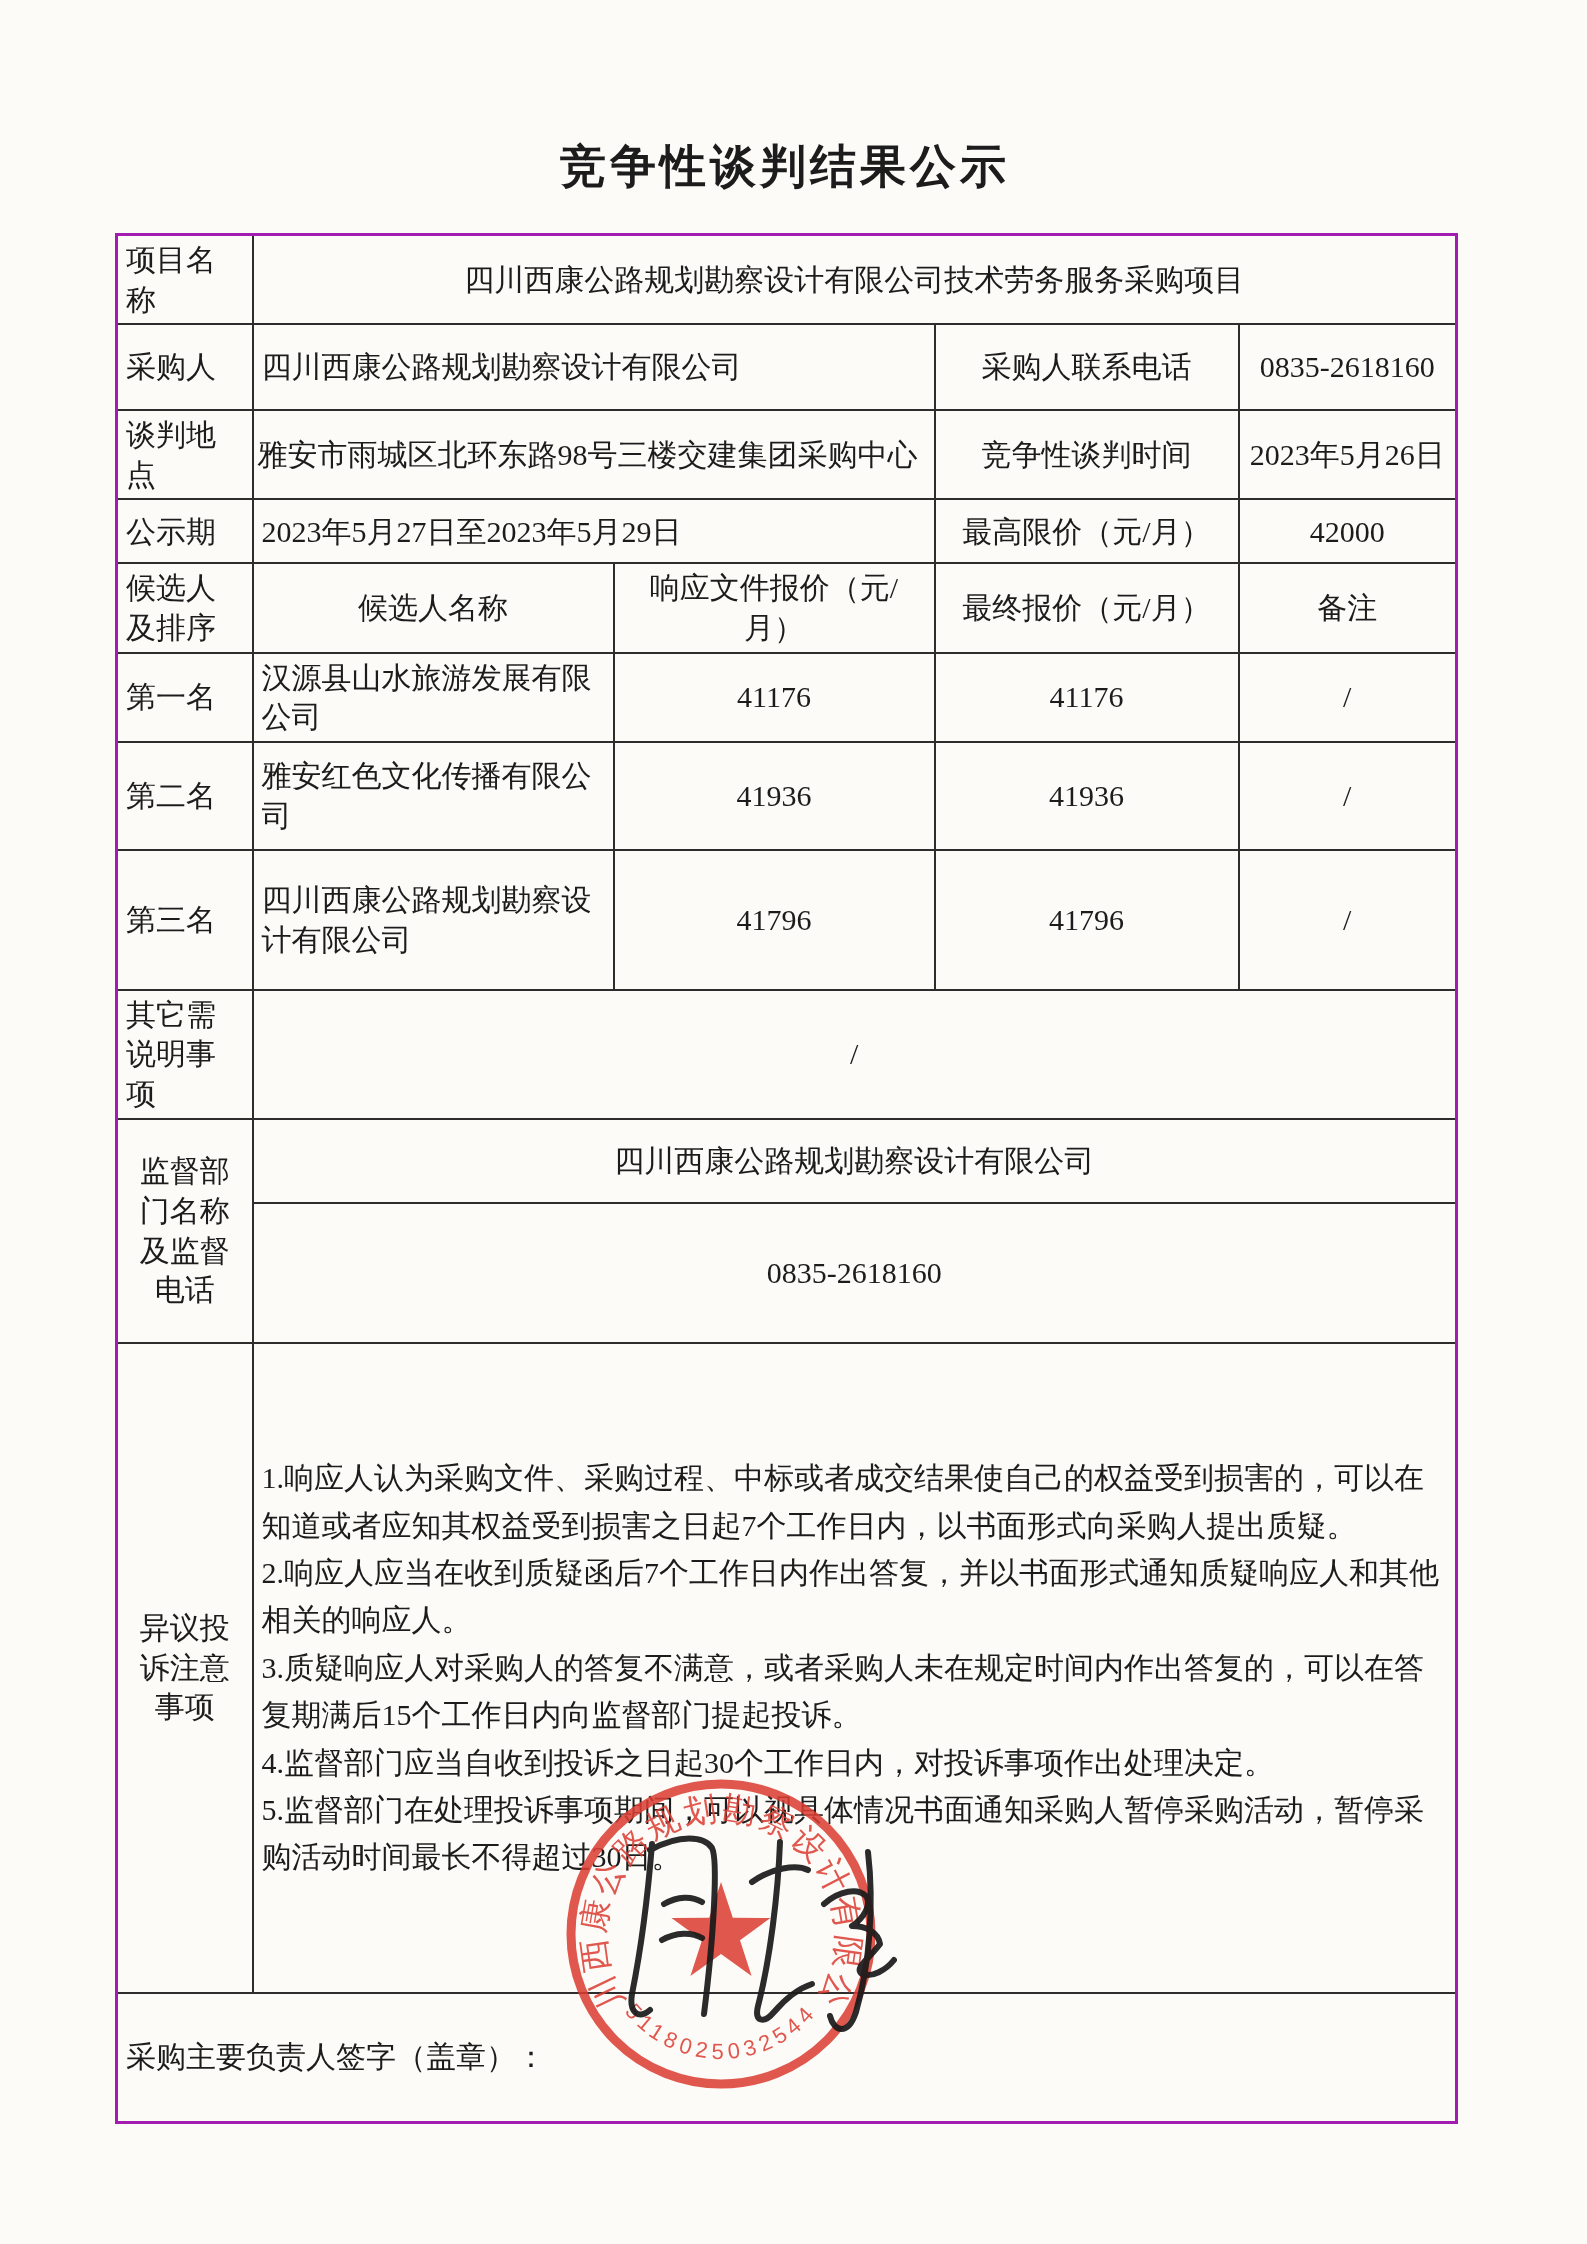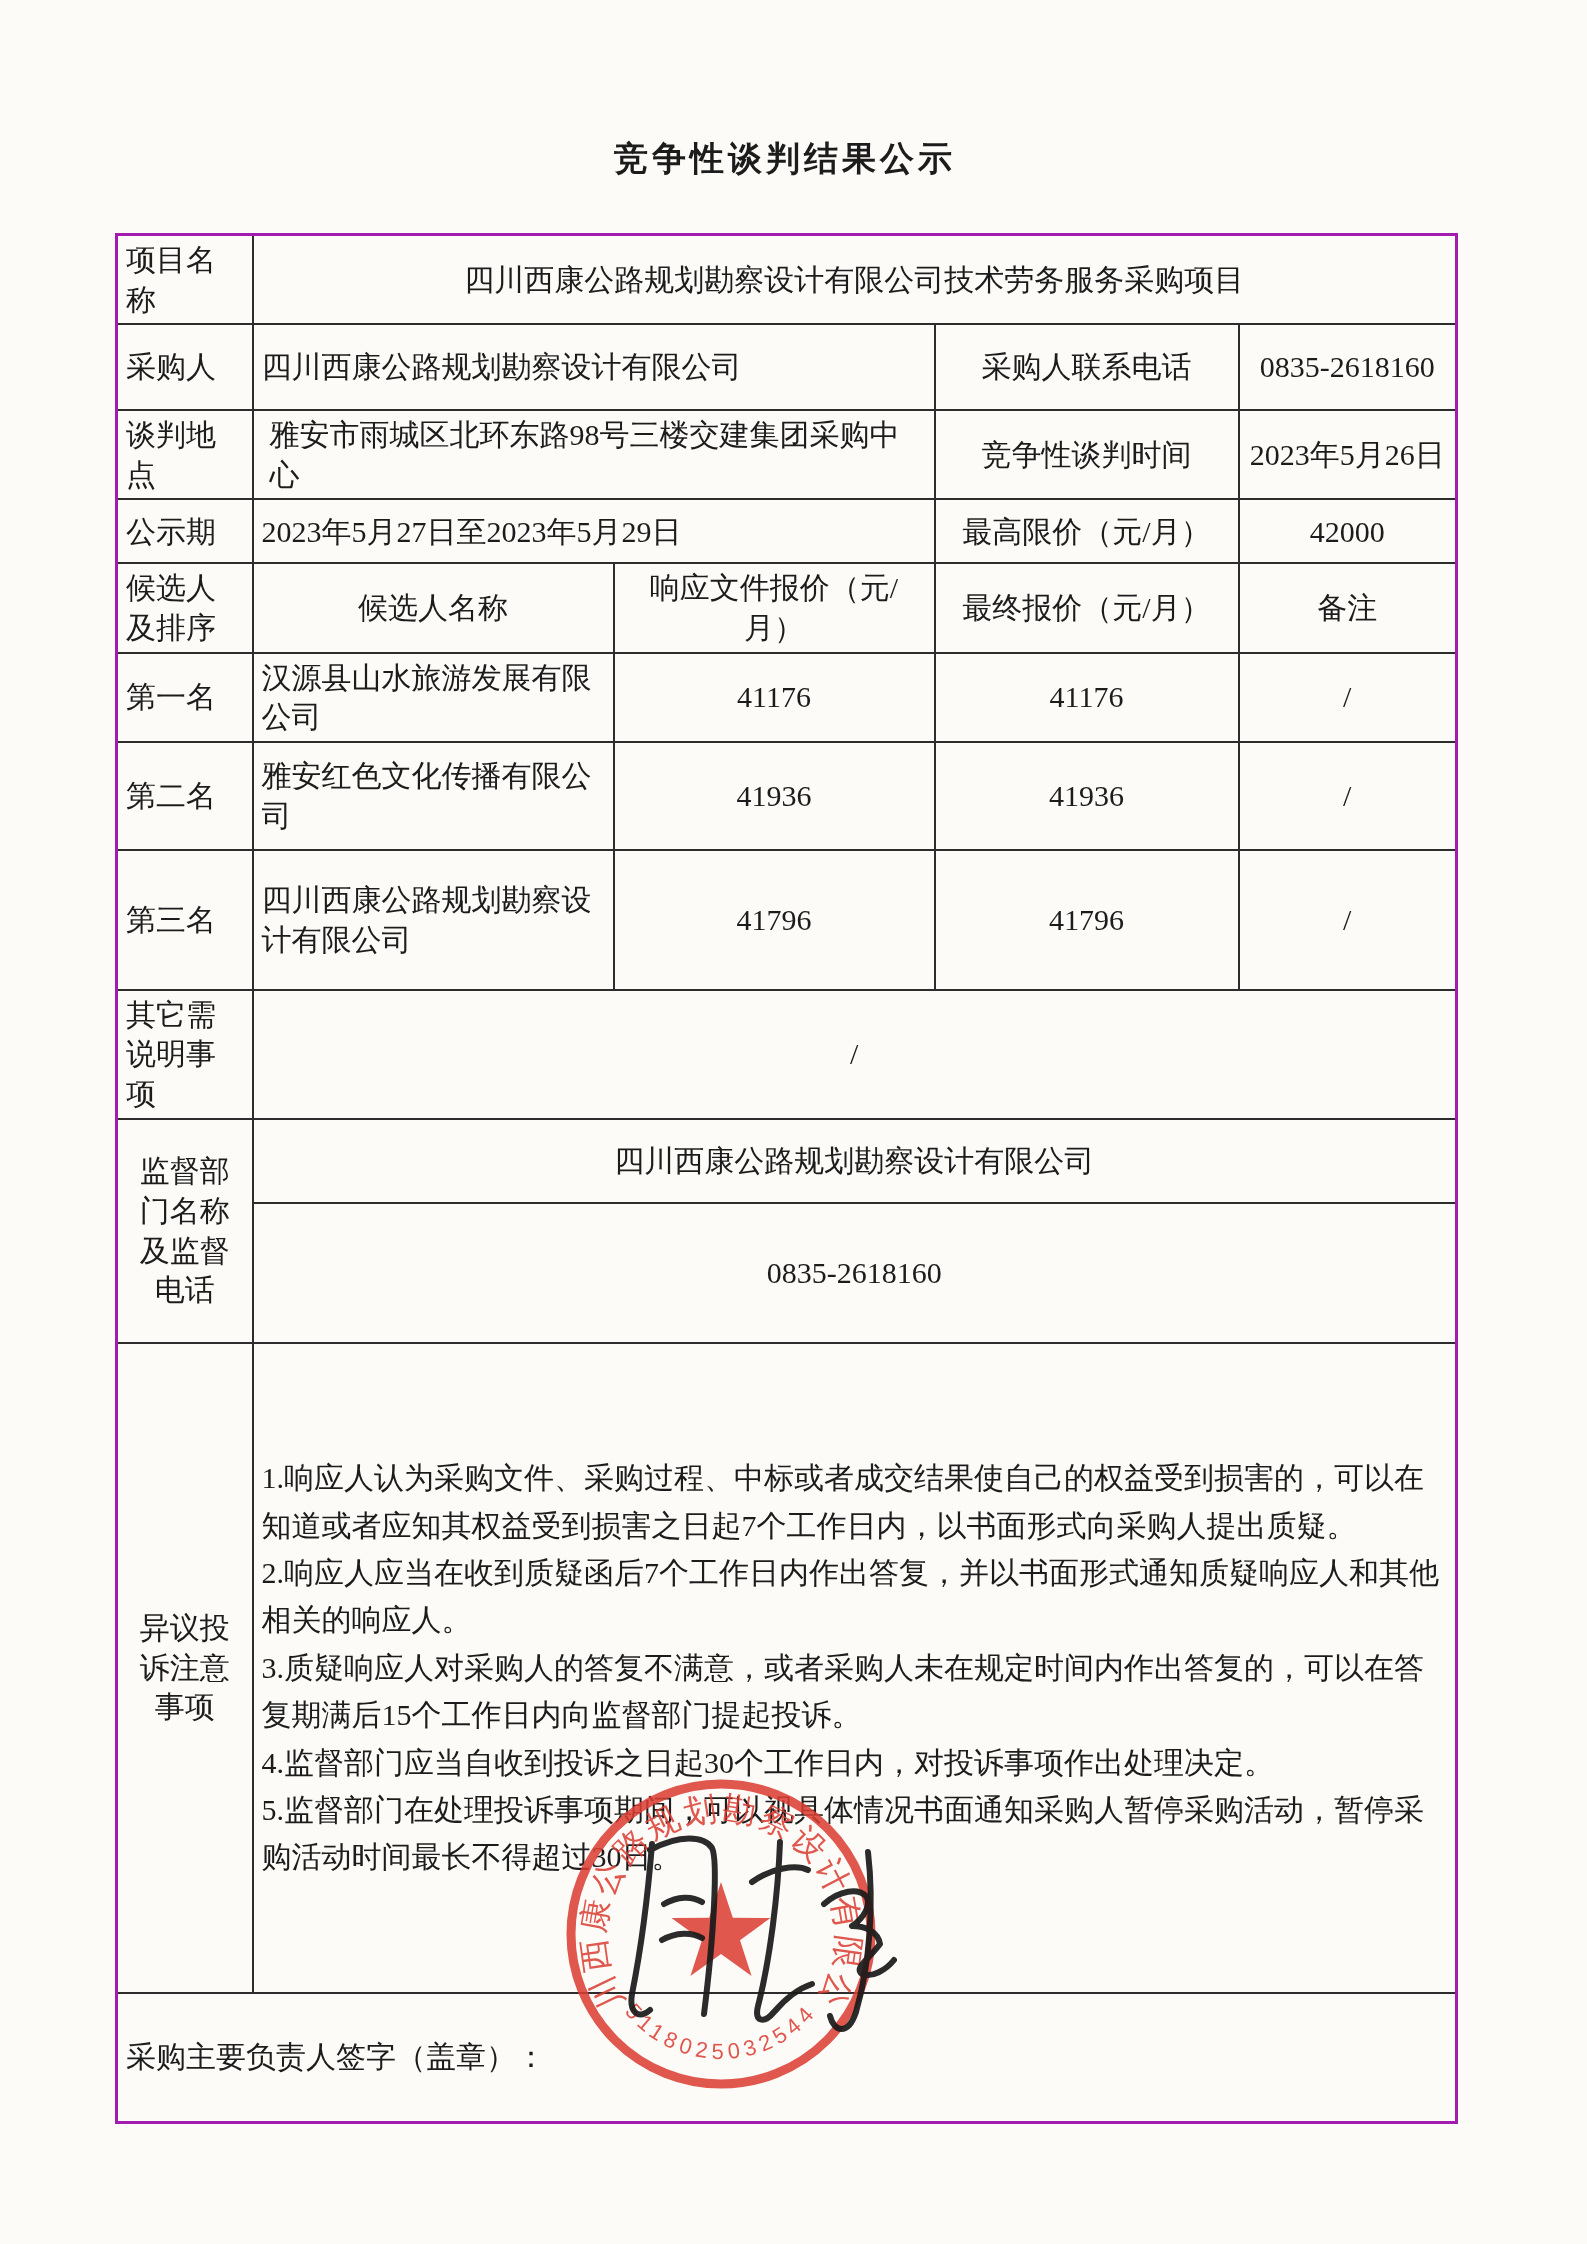--- a/index.html
+++ b/index.html
@@ -1,19 +1,19 @@
 <!DOCTYPE html>
 <html><head>
 <meta charset="utf-8">
 <style>
   html,body{margin:0;padding:0;background:#e8e8e8;}
   .page{position:relative;width:1587px;height:2244px;background:#fcfbf8;
         font-family:"Liberation Serif",serif;color:#1c1c1c;overflow:hidden;margin:0 auto;}
   .doc-title{position:absolute;top:136px;left:115px;width:1340px;text-align:center;
-        font-family:"Liberation Sans",sans-serif;font-weight:bold;font-size:34px;letter-spacing:4px;}
+        font-family:"Liberation Sans",sans-serif;font-weight:bold;font-size:46px;letter-spacing:4px;}
   table.doc{position:absolute;left:115px;top:233px;width:1340px;border-collapse:collapse;
         table-layout:fixed;border:3px solid #a21caf;}
   table.doc td{border:2.5px solid #2d2d2d;font-size:30px;line-height:1.32;
         padding:4px 8px;vertical-align:middle;word-break:break-all;}
   td.c{text-align:center;}
   td.l{text-align:left;padding-left:6px;}
   td.label{padding-left:5px;padding-right:2px;}
   td.label-c{text-align:center;padding-left:2px;padding-right:2px;border-radius:28px;}
   .objection-cell{padding:14px 14px 14px 12px;margin-top:32px;}
   .objection-cell p{margin:0;font-size:30px;line-height:1.58;}
@@ -43,21 +43,21 @@
         <td class="c" colspan="4">四川西康公路规划勘察设计有限公司技术劳务服务采购项目</td>
       </tr>
       <tr style="height:86px">
         <td class="label">采购人</td>
         <td class="l" colspan="2">四川西康公路规划勘察设计有限公司</td>
         <td class="label-c">采购人联系电话</td>
         <td class="c">0835-2618160</td>
       </tr>
       <tr style="height:82px">
         <td class="label">谈判地点</td>
-        <td class="l" colspan="2" style="padding-left:16px">雅安市雨城区北环东路98号三楼交建集团采购中心</td>
+        <td class="l" colspan="2" style="padding-left:4px">雅安市雨城区北环东路98号三楼交建集团采购中心</td>
         <td class="label-c">竞争性谈判时间</td>
         <td class="c">2023年5月26日</td>
       </tr>
       <tr style="height:64px">
         <td class="label">公示期</td>
         <td class="l" colspan="2">2023年5月27日至2023年5月29日</td>
         <td class="label-c">最高限价（元/月）</td>
         <td class="c">42000</td>
       </tr>
       <tr style="height:88px">

